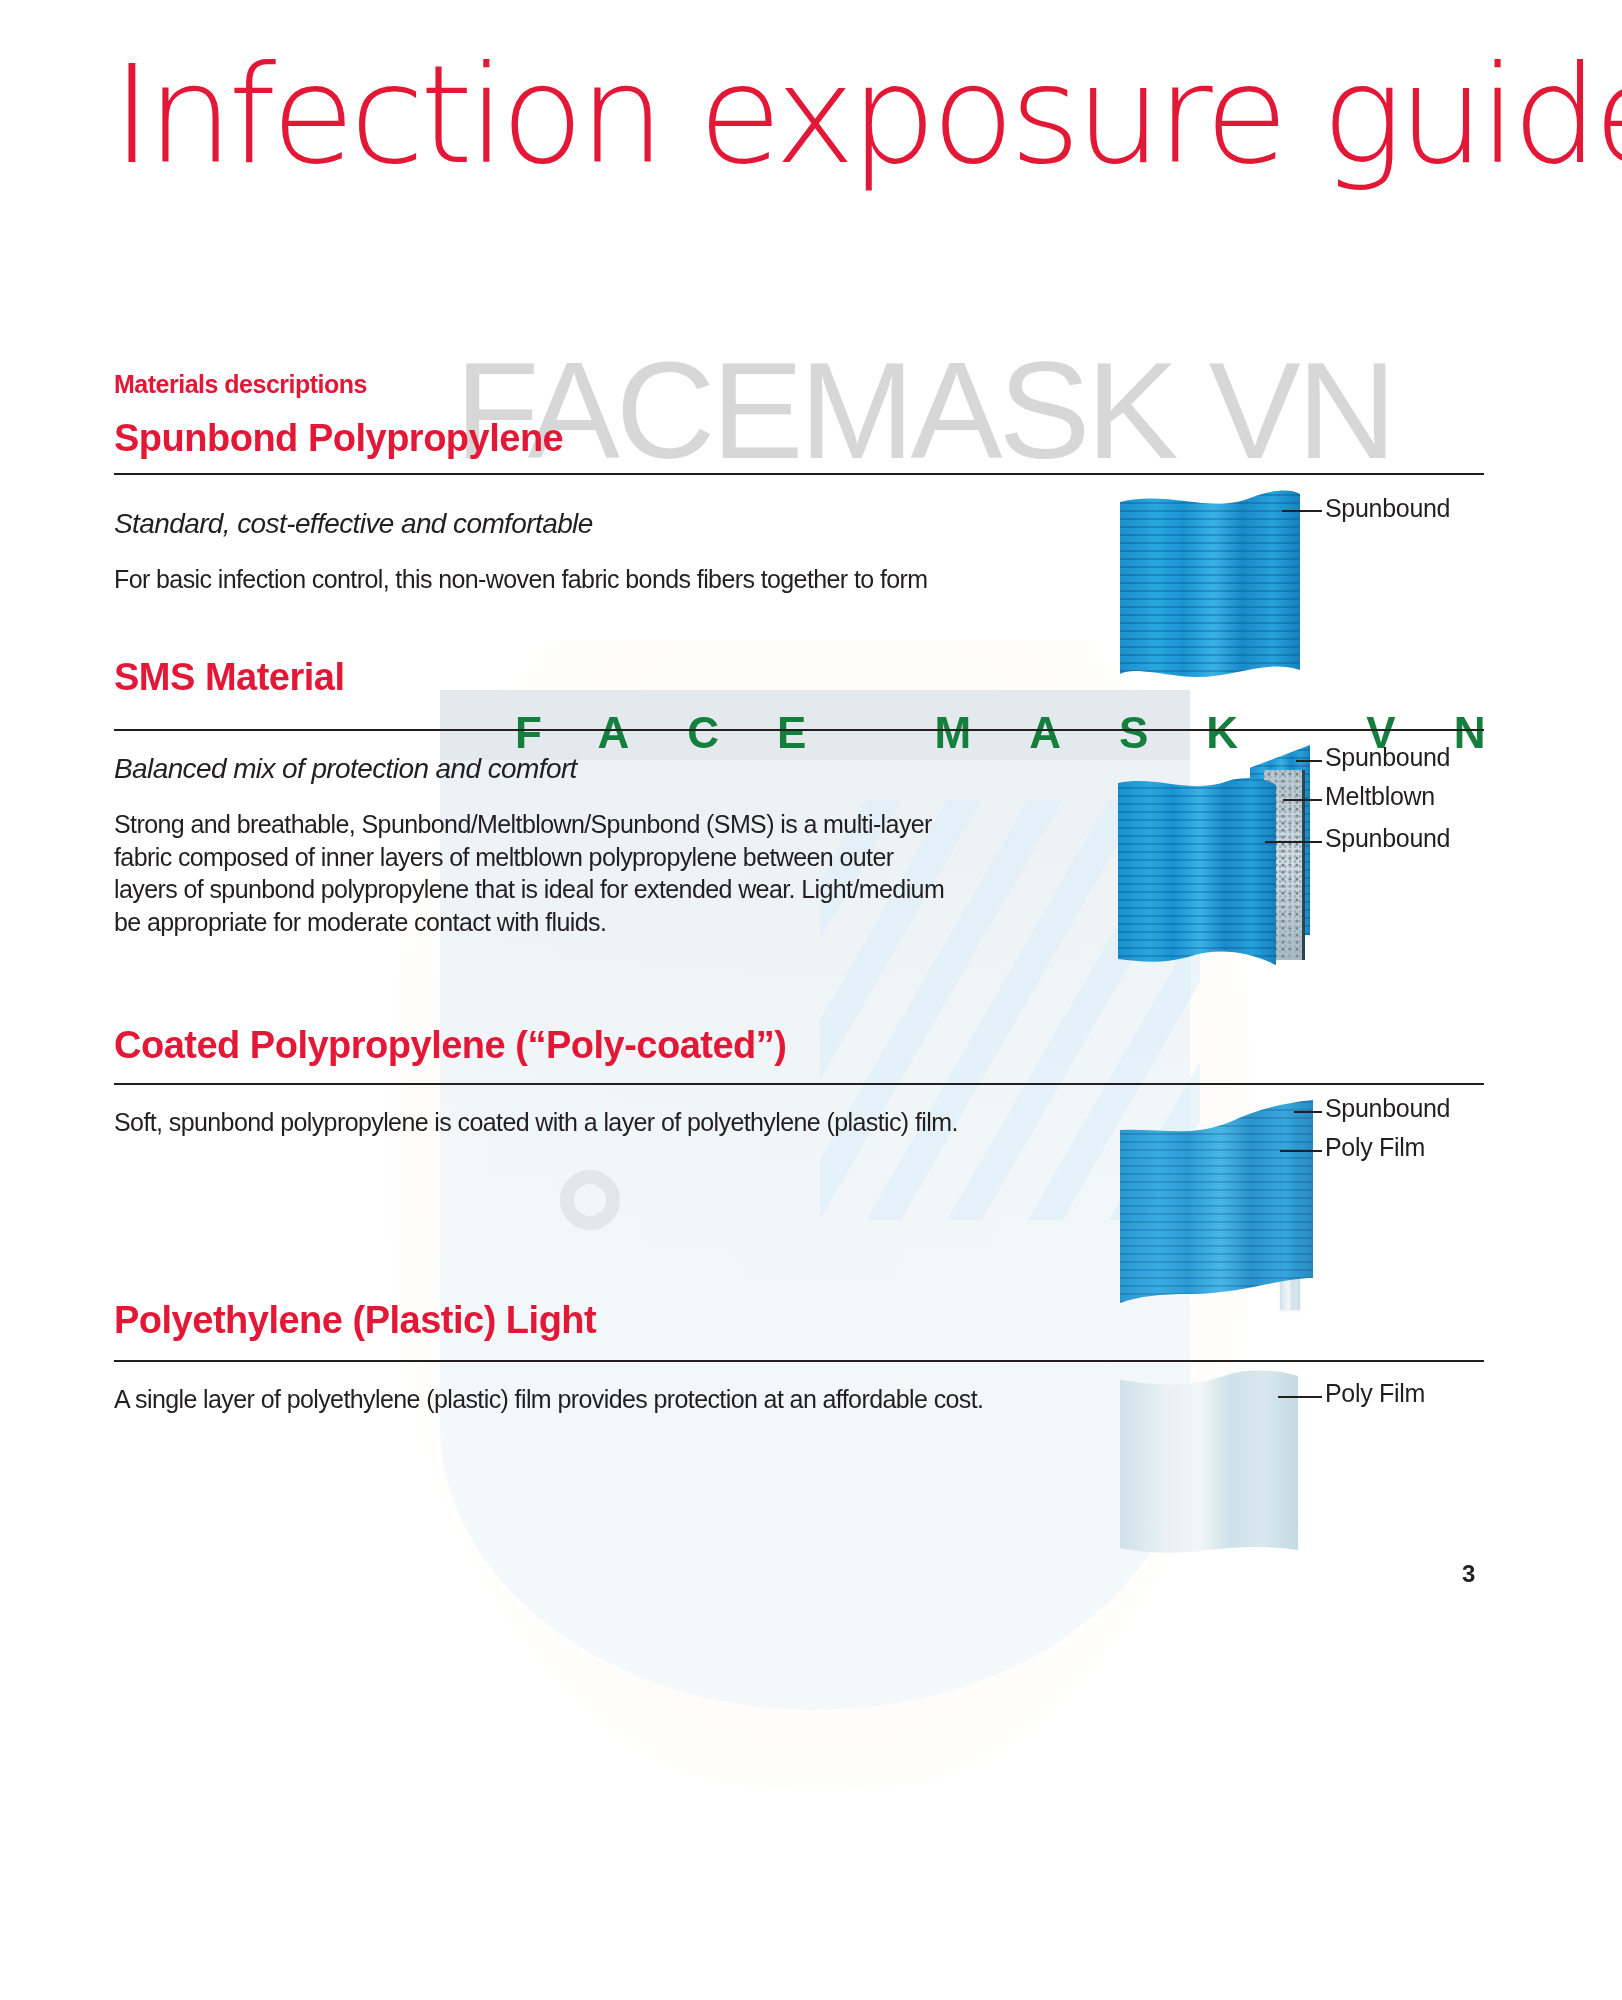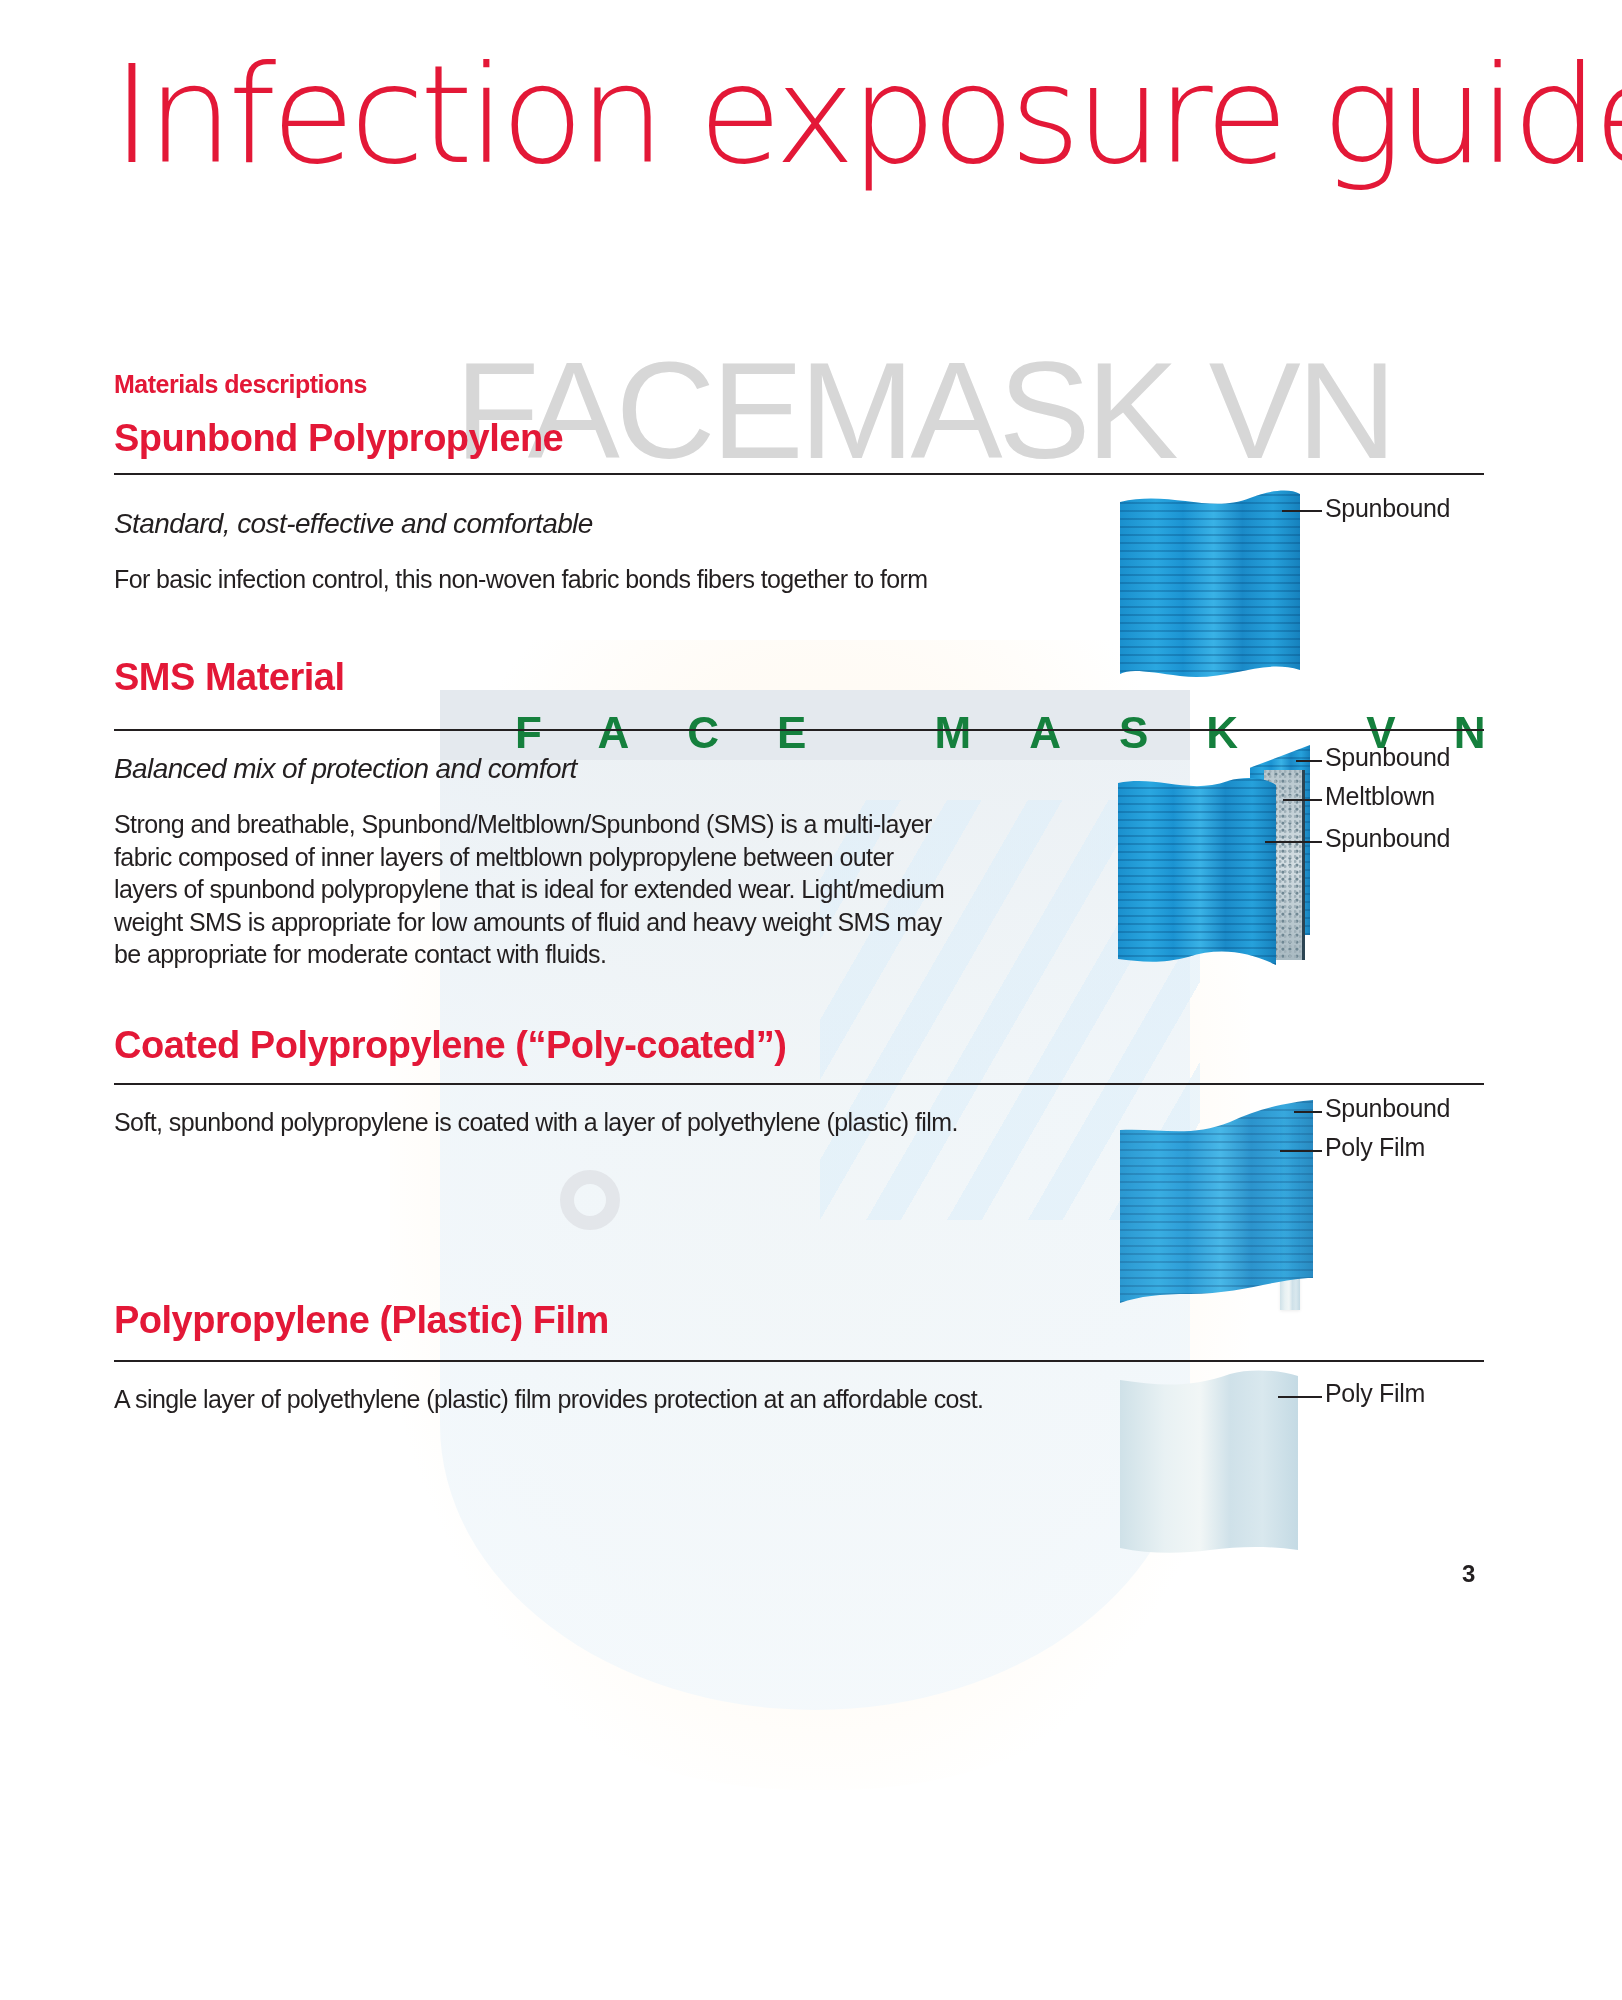--- a/index.html
+++ b/index.html
@@ -138,21 +138,20 @@
 </div>
 
 <div>
   <div class="h2" style="top:655px;">SMS Material</div>
   <div class="rule" style="top:729px;"></div>
   <div class="italic" style="top:753px;">Balanced mix of protection and comfort</div>
   <div class="body" style="top:808px;">
     <span>Strong and breathable, Spunbond/Meltblown/Spunbond (SMS) is a multi-layer</span>
     <span>fabric composed of inner layers of meltblown polypropylene between outer</span>
     <span>layers of spunbond polypropylene that is ideal for extended wear. Light/medium</span>
-    <span>weight SMS is appropriate for low amounts of fluid and heavy weight SMS may</span>
     <span>be appropriate for moderate contact with fluids.</span>
   </div>
   <div class="swatch" style="left:1250px; top:745px; width:60px; height:190px; clip-path:polygon(0 12%, 100% 0, 100% 100%, 0 100%);"></div>
   <div class="meltblown" style="left:1264px; top:770px; width:38px; height:190px;"></div>
   <div class="swatch" style="left:1118px; top:775px; width:158px; height:190px; clip-path:path('M0,8 C40,0 70,20 110,6 C130,0 150,4 158,10 L158,190 C130,176 100,172 70,182 C40,190 20,186 0,184 Z');"></div>
   <div class="leader" style="left:1296px; top:760px; width:26px;"></div>
   <div class="lbl" style="left:1325px; top:743px;">Spunbound</div>
   <div class="leader" style="left:1283px; top:799px; width:39px;"></div>
   <div class="lbl" style="left:1325px; top:782px;">Meltblown</div>
   <div class="leader" style="left:1265px; top:841px; width:57px;"></div>
@@ -167,21 +166,21 @@
   </div>
   <div class="polyfilm" style="left:1280px; top:1120px; width:20px; height:190px;"></div>
   <div class="swatch" style="left:1120px; top:1098px; width:193px; height:205px; opacity:0.92; clip-path:path('M0,32 C40,30 70,40 110,24 C140,10 170,4 193,2 L193,180 C160,180 120,196 70,196 C40,196 20,198 0,205 Z');"></div>
   <div class="leader" style="left:1294px; top:1111px; width:28px;"></div>
   <div class="lbl" style="left:1325px; top:1094px;">Spunbound</div>
   <div class="leader" style="left:1280px; top:1150px; width:42px;"></div>
   <div class="lbl" style="left:1325px; top:1133px;">Poly Film</div>
 </div>
 
 <div>
-  <div class="h2" style="top:1298px;">Polypropylene (Plastic) Film</div>
+  <div class="h2" style="top:1298px;">Polyethylene (Plastic) Light</div>
   <div class="rule" style="top:1360px;"></div>
   <div class="body" style="top:1383px;">
     <span>A single layer of polyethylene (plastic) film provides protection at an affordable cost.</span>
   </div>
   <div class="polyfilm" style="left:1120px; top:1370px; width:178px; height:185px; clip-path:path('M0,10 C40,16 70,18 110,4 C130,-2 160,0 178,6 L178,180 C150,176 120,176 90,180 C60,184 30,184 0,178 Z');"></div>
   <div class="leader" style="left:1278px; top:1396px; width:44px;"></div>
   <div class="lbl" style="left:1325px; top:1379px;">Poly Film</div>
 </div>
 
 <div class="pagenum">3</div>

